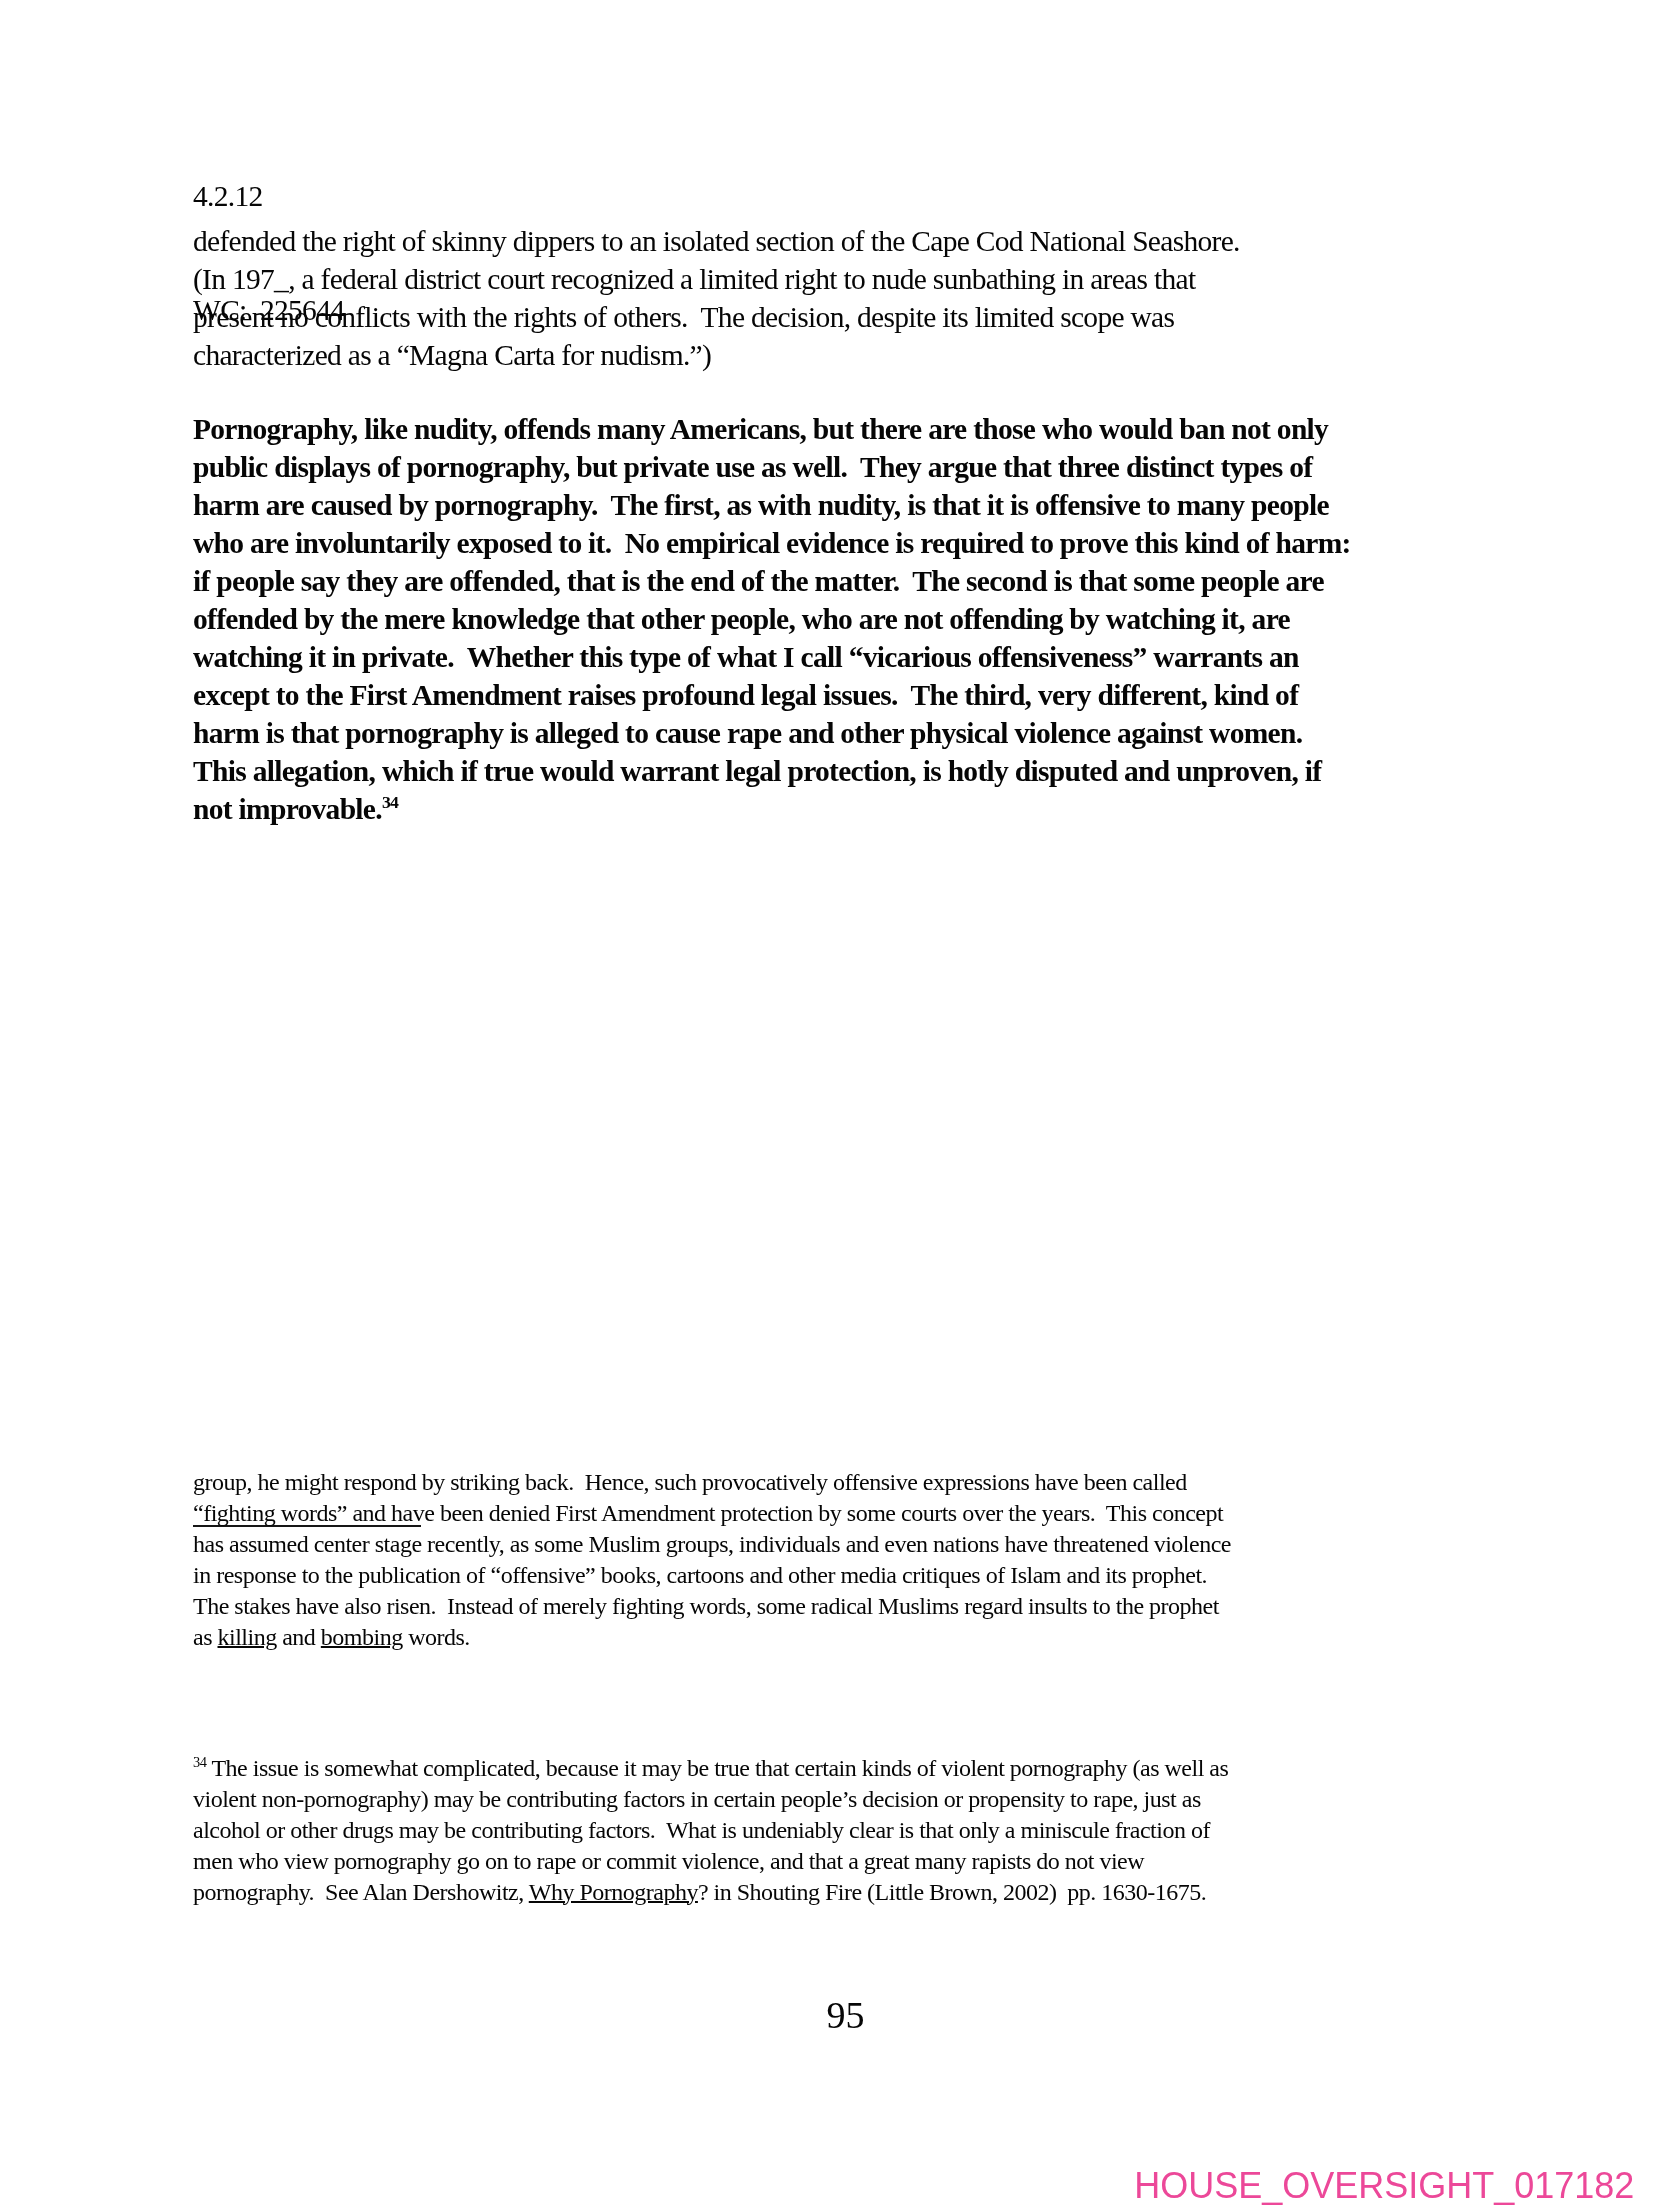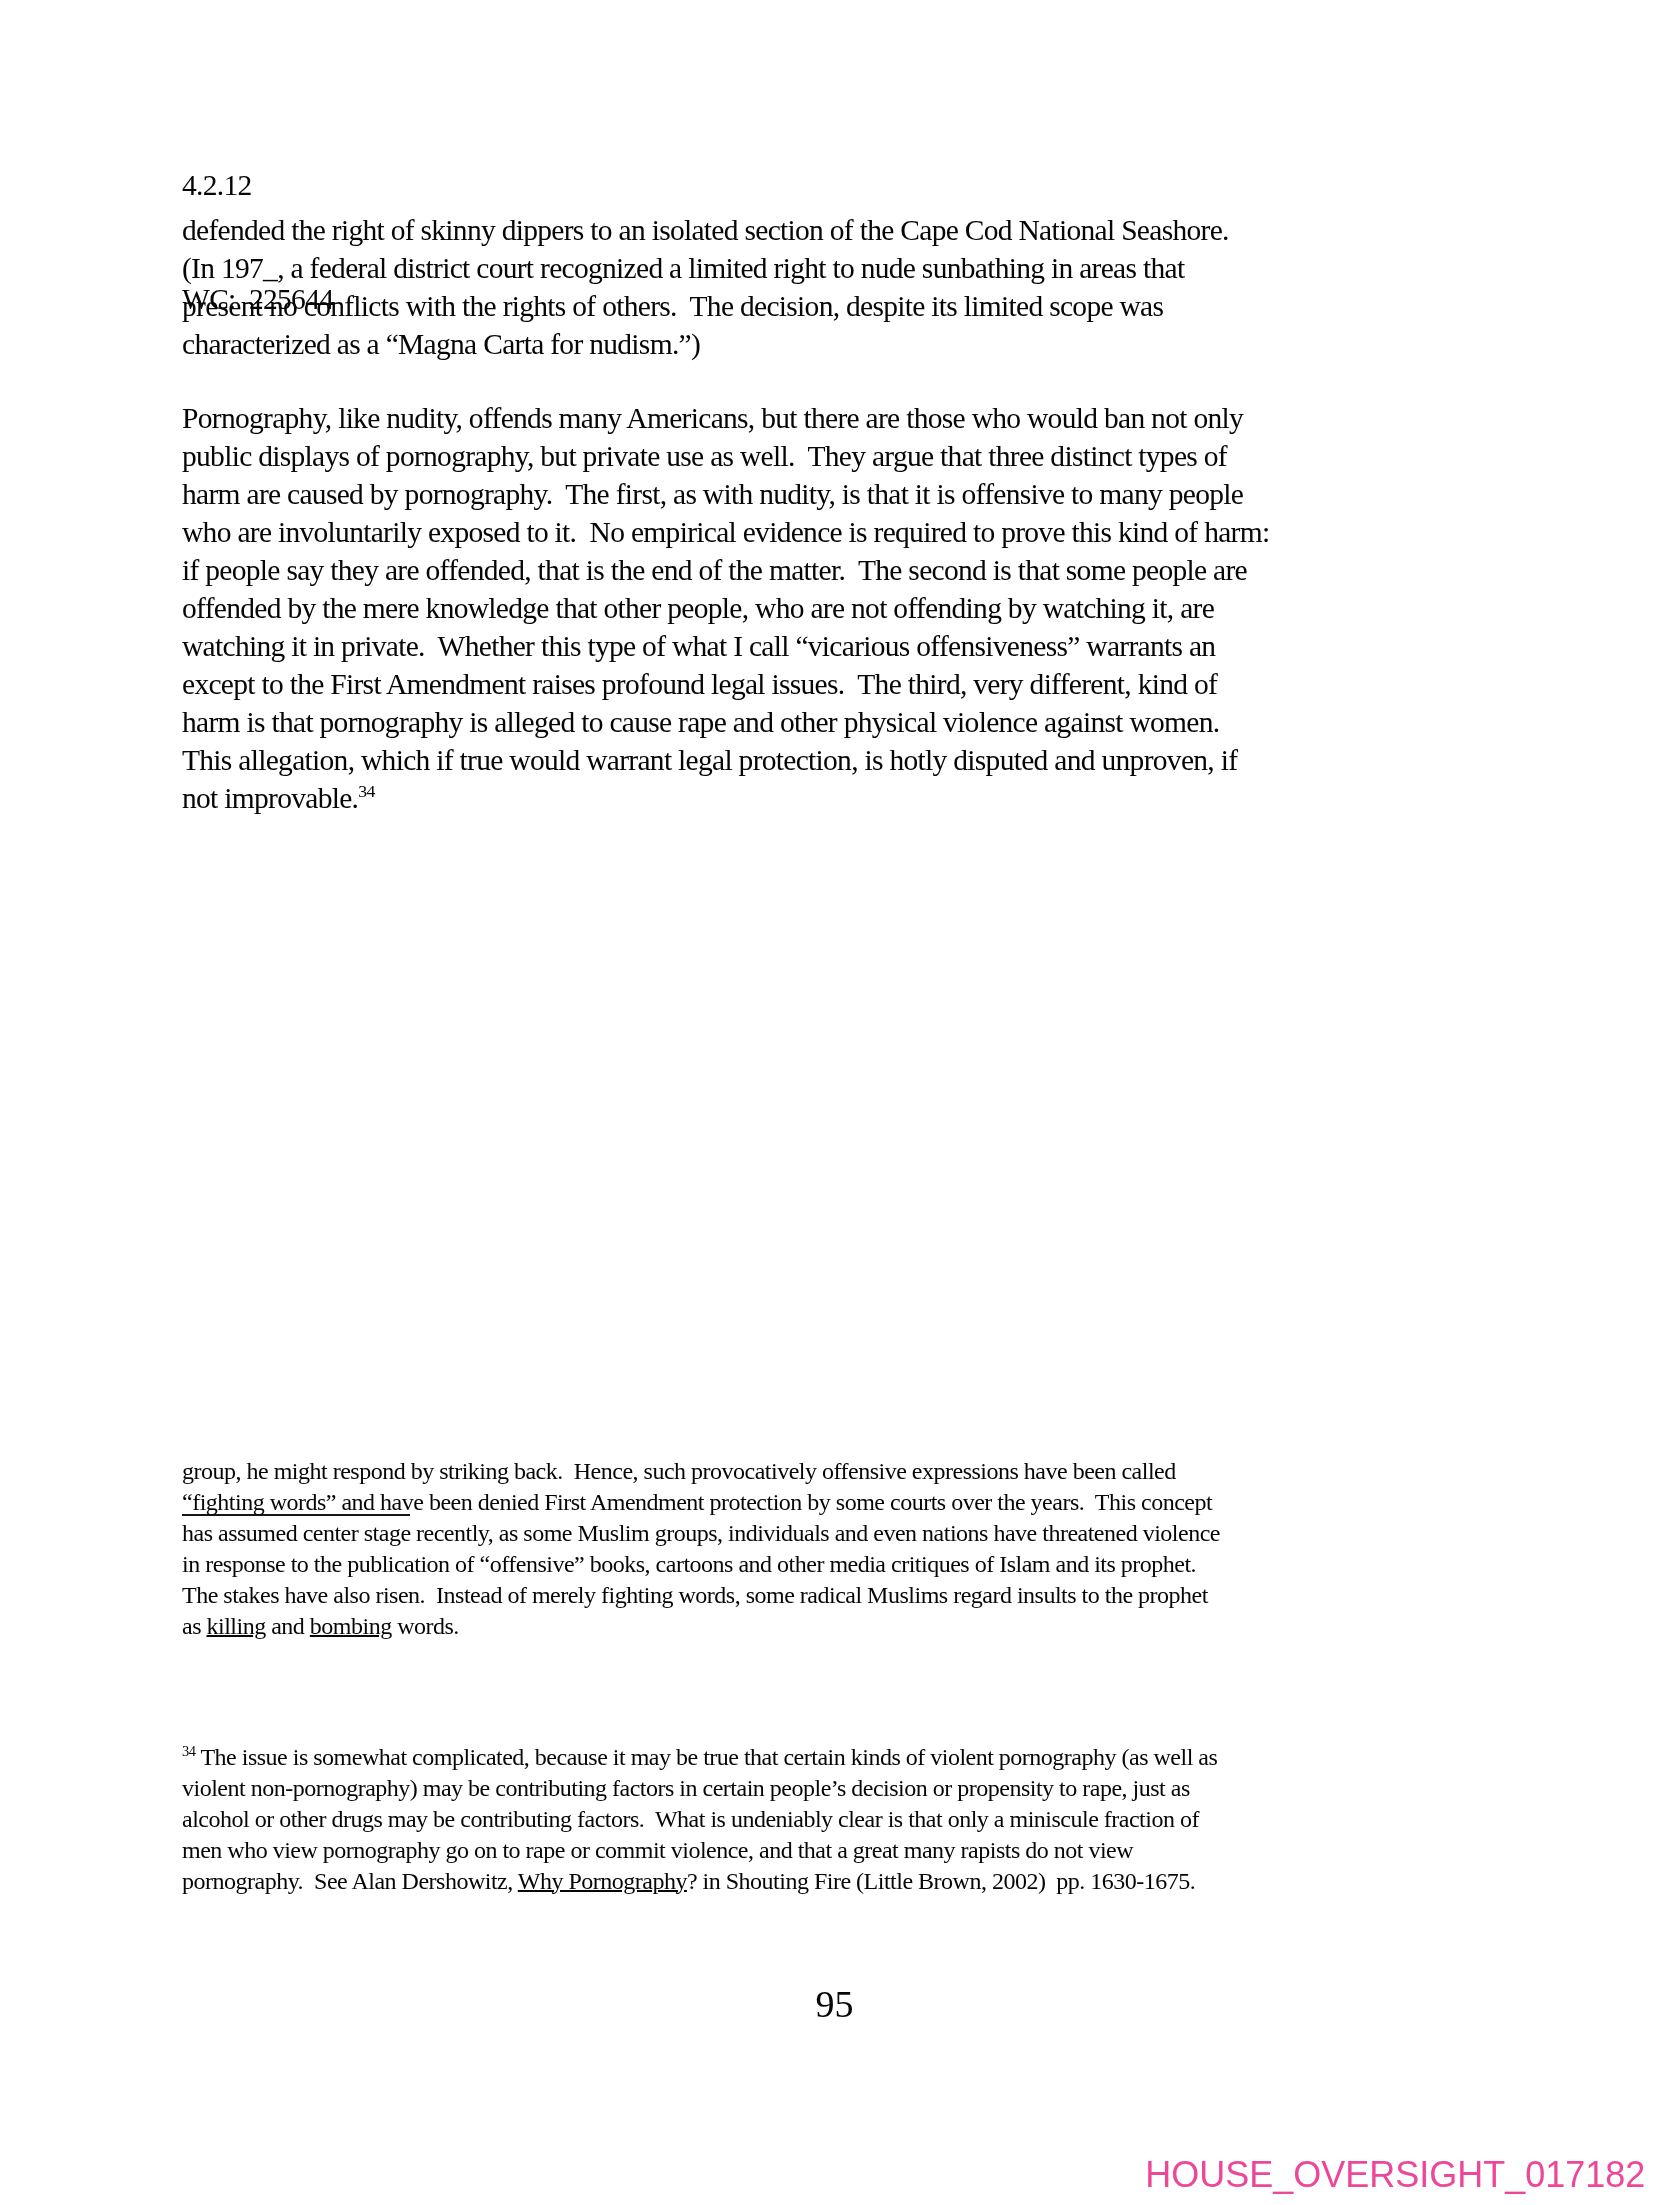--- a/index.html
+++ b/index.html
@@ -5,35 +5,35 @@
   html, body { margin: 0; padding: 0; background: #ffffff; }
   .page {
     position: relative;
     width: 1669px;
     height: 2205px;
     background: #ffffff;
     font-family: "Liberation Serif", serif;
     color: #060606;
     overflow: hidden;
   }
-  .abs { position: absolute; margin: 0; }
+  .abs { position: absolute; margin: 11px; }
   .pre { white-space: pre; }
   .body-text {
     font-size: 29.5px;
     line-height: 38px;
     letter-spacing: -0.7px;
   }
   .footnote-text {
     font-size: 24px;
     line-height: 31px;
     letter-spacing: -0.5px;
   }
   .header-block { left: 182px; top: 90px; }
   .para-1 { left: 182px; top: 211px; }
-  .para-2 { left: 182px; top: 399px; }
+  .para-2 { left: 182px; top: 399px; font-weight: bold; }
   .fn-separator {
     left: 182px; top: 1514px;
     width: 228px; height: 2px;
     background: #161616;
   }
   .fn-cont { left: 182px; top: 1456px; }
   .fn-34 { left: 182px; top: 1742px; }
   .page-number {
     left: 0; top: 1982px;
     width: 1669px;

